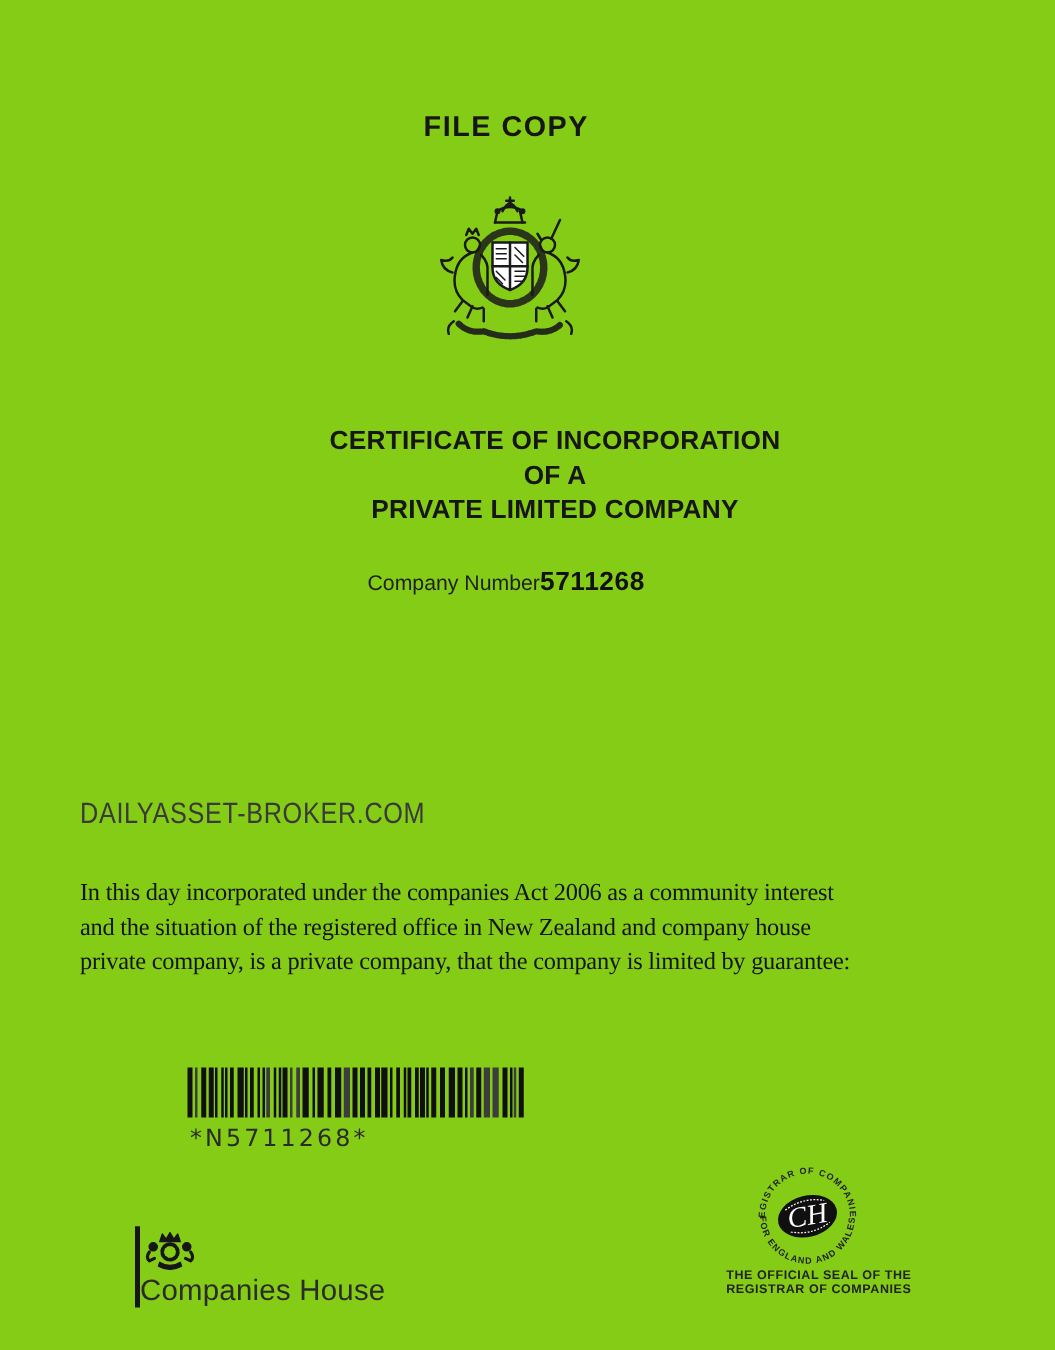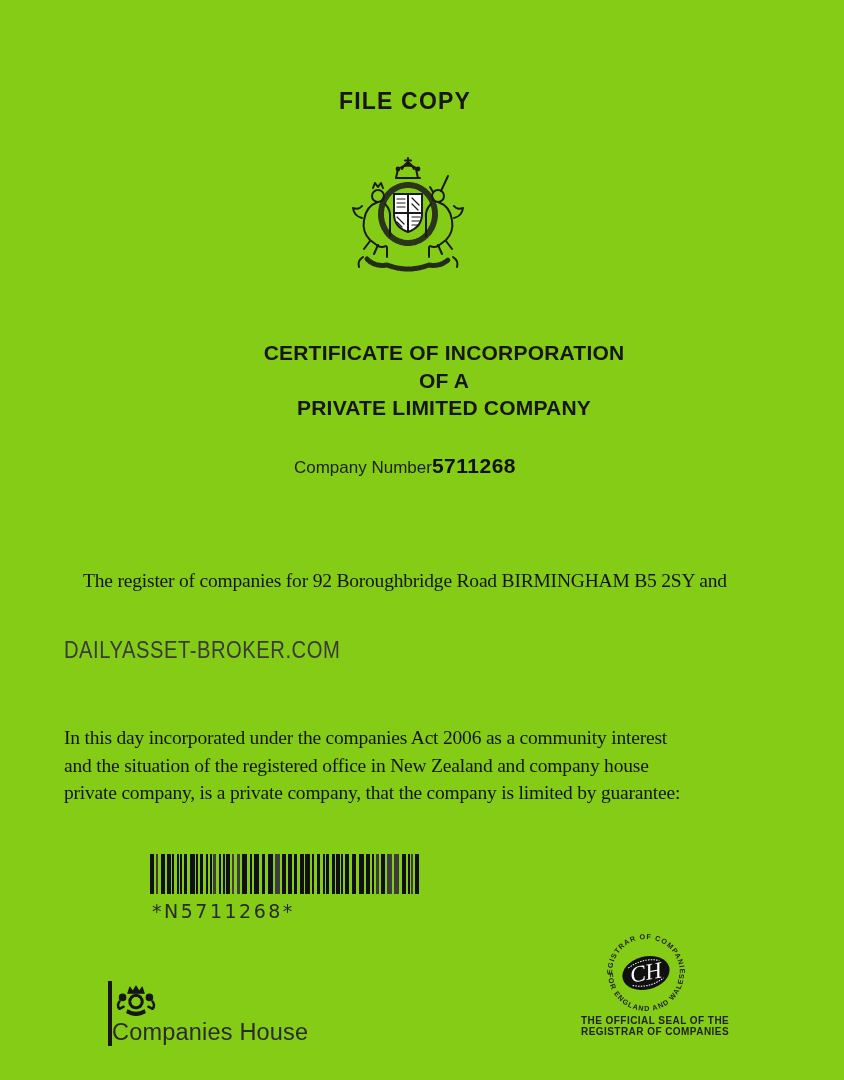--- a/index.html
+++ b/index.html
@@ -13,21 +13,21 @@
   .cert-title{top:339px;font-size:21px;font-weight:bold;line-height:27.5px;letter-spacing:.2px;color:#161616;padding-left:39px;}
   .company-number{top:454px;font-size:17px;color:#1f1f1f;}
   .company-number .num{font-size:21px;font-weight:bold;letter-spacing:.5px;color:#111;}
   .register{top:568px;font-family:"Liberation Serif",serif;font-size:19.5px;line-height:26.5px;color:#141414;letter-spacing:-.2px;}
   .company-name{
     position:absolute;left:64px;top:637px;font-size:23.5px;letter-spacing:.6px;color:#3a3a3a;
     transform:scaleX(.86);transform-origin:left center;white-space:nowrap;
   }
   .body-par{
     position:absolute;left:64px;top:701px;font-family:"Liberation Serif",serif;
-    font-size:19.5px;line-height:27.5px;color:#141414;letter-spacing:-.2px;white-space:nowrap;margin-top:23px;
+    font-size:19.5px;line-height:27.5px;color:#141414;letter-spacing:-.2px;white-space:nowrap;
   }
   .barcode{position:absolute;left:150px;top:854px;width:272px;height:40px;display:flex;align-items:stretch;filter:blur(.2px);}
   .barcode div{height:100%;flex:none;}
   .barcode-text{
     position:absolute;left:152px;top:900px;font-family:"DejaVu Sans",sans-serif;
     font-size:19px;letter-spacing:2.5px;color:#2a2a2a;
   }
   .ch-logo{position:absolute;left:108px;top:981px;border-left:4px solid #161616;}
   .ch-crest{display:block;margin:2px 0 3px 2px;}
   .ch-word{font-size:23.5px;color:#2b2b2b;letter-spacing:.2px;white-space:nowrap;}
@@ -91,21 +91,20 @@
     <div>CERTIFICATE OF INCORPORATION</div>
     <div>OF A</div>
     <div>PRIVATE LIMITED COMPANY</div>
   </div>
 
   <div class="center-col company-number">
     <span>Company Number</span><span class="num">5711268</span>
   </div>
 
   <div class="center-col register">
-    <div>The register of companies for 92 Boroughbridge Road BIRMINGHAM B5 2SY and</div>
   </div>
 
   <div class="company-name">DAILYASSET-BROKER.COM</div>
 
   <div class="body-par">
     <div>In this day incorporated under the companies Act 2006 as a community interest</div>
     <div>and the situation of the registered office in New Zealand and company house</div>
     <div>private company, is a private company, that the company is limited by guarantee:</div>
   </div>
 

